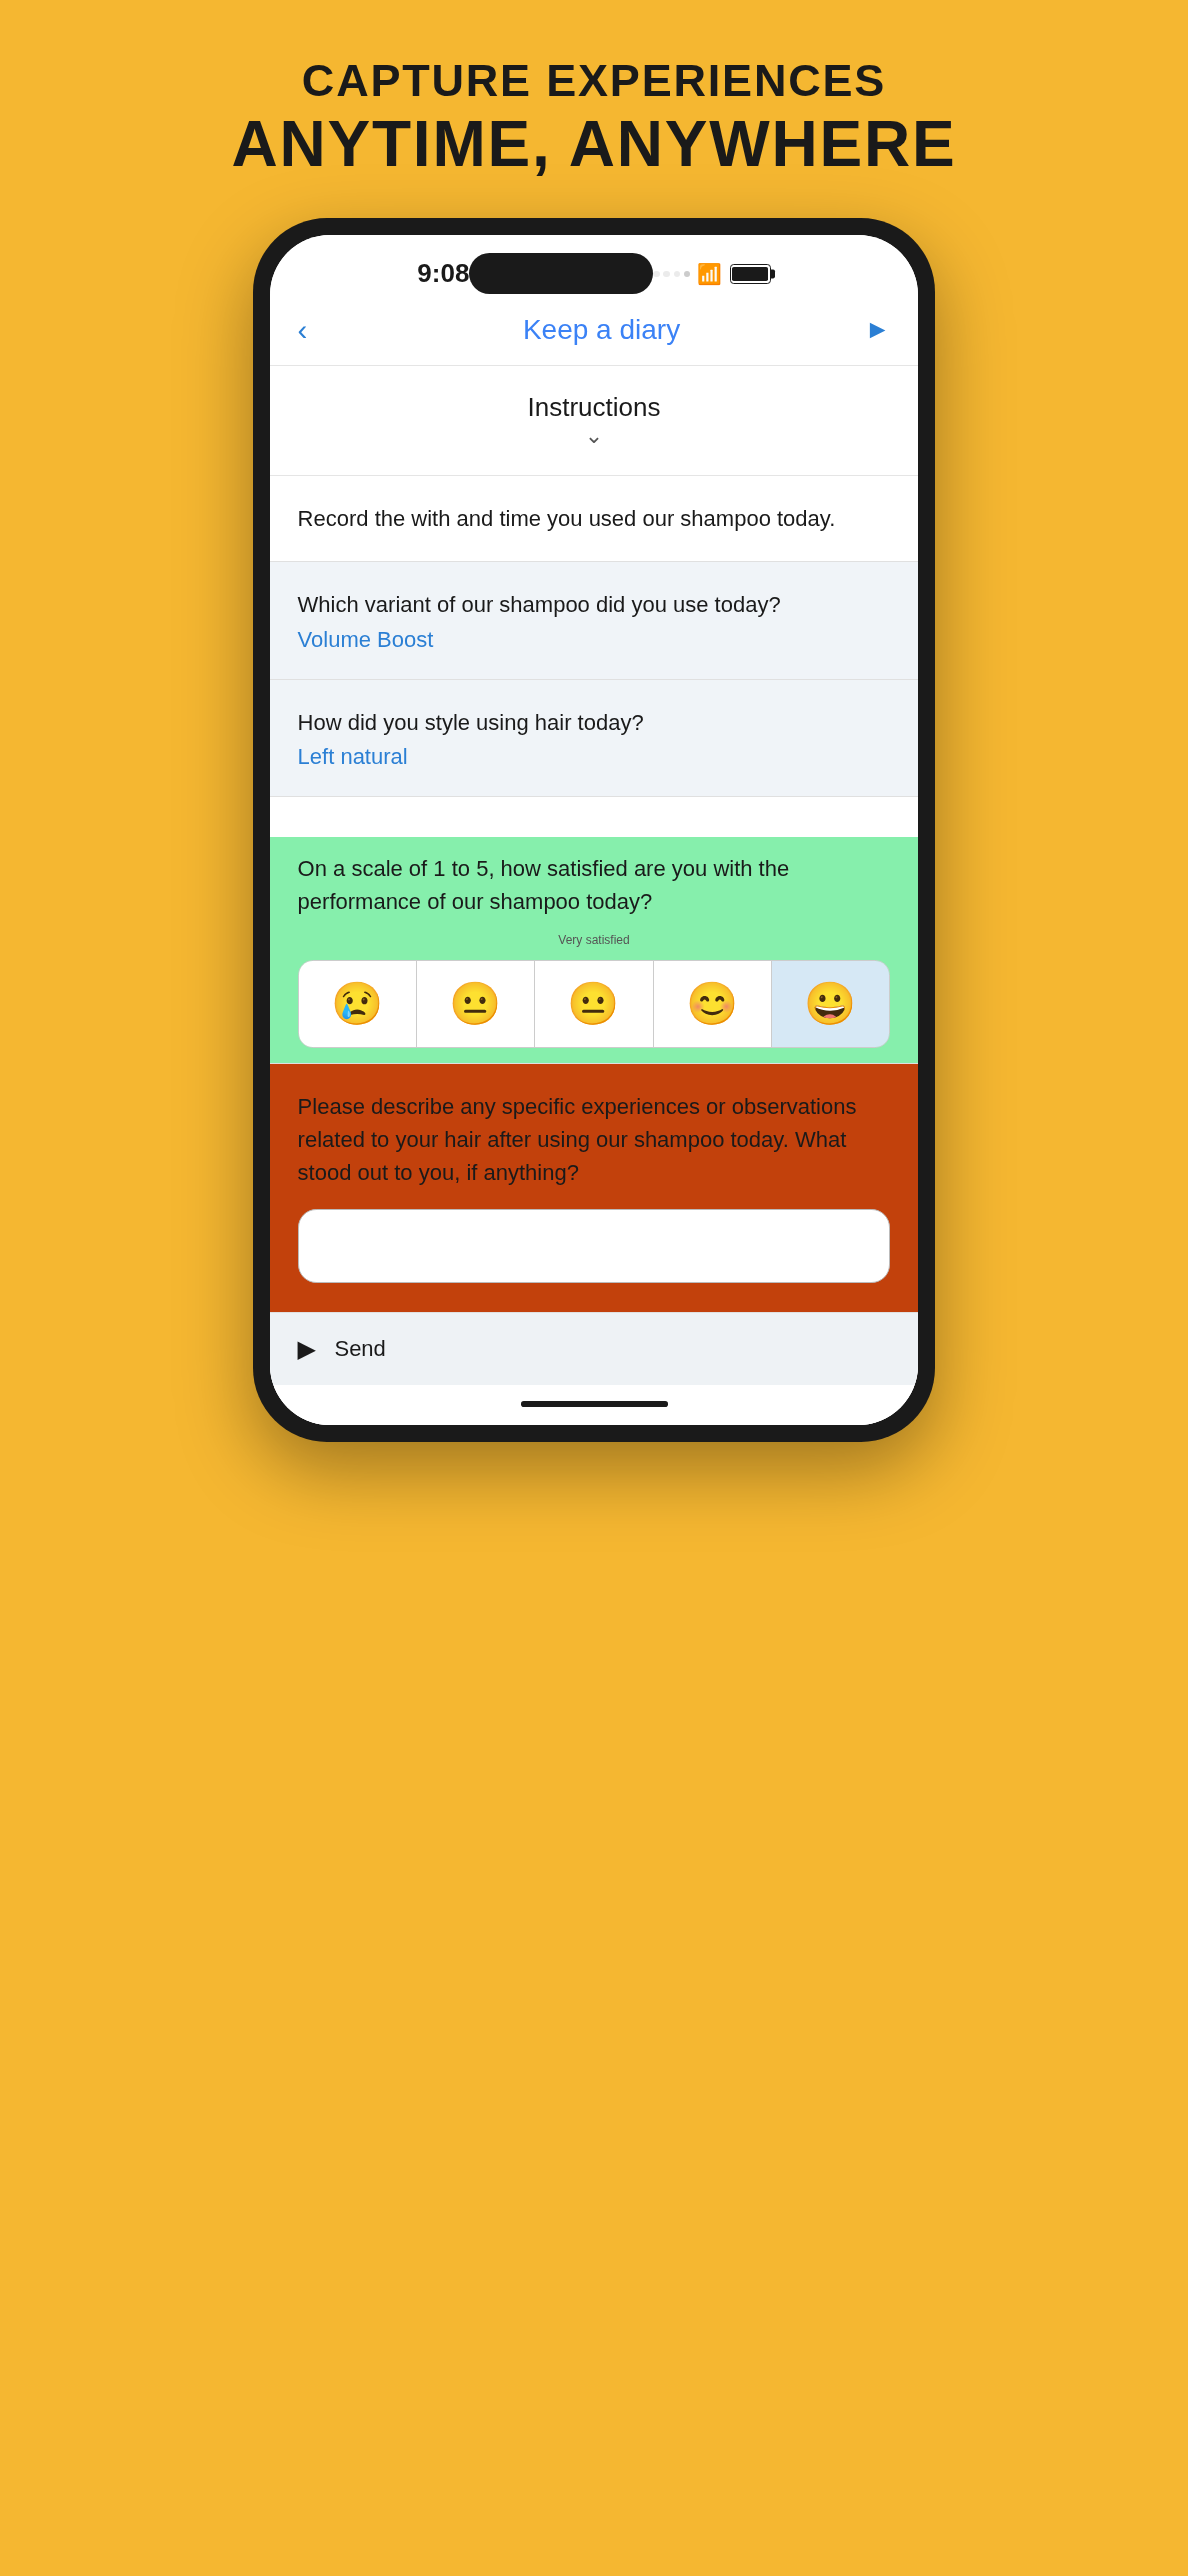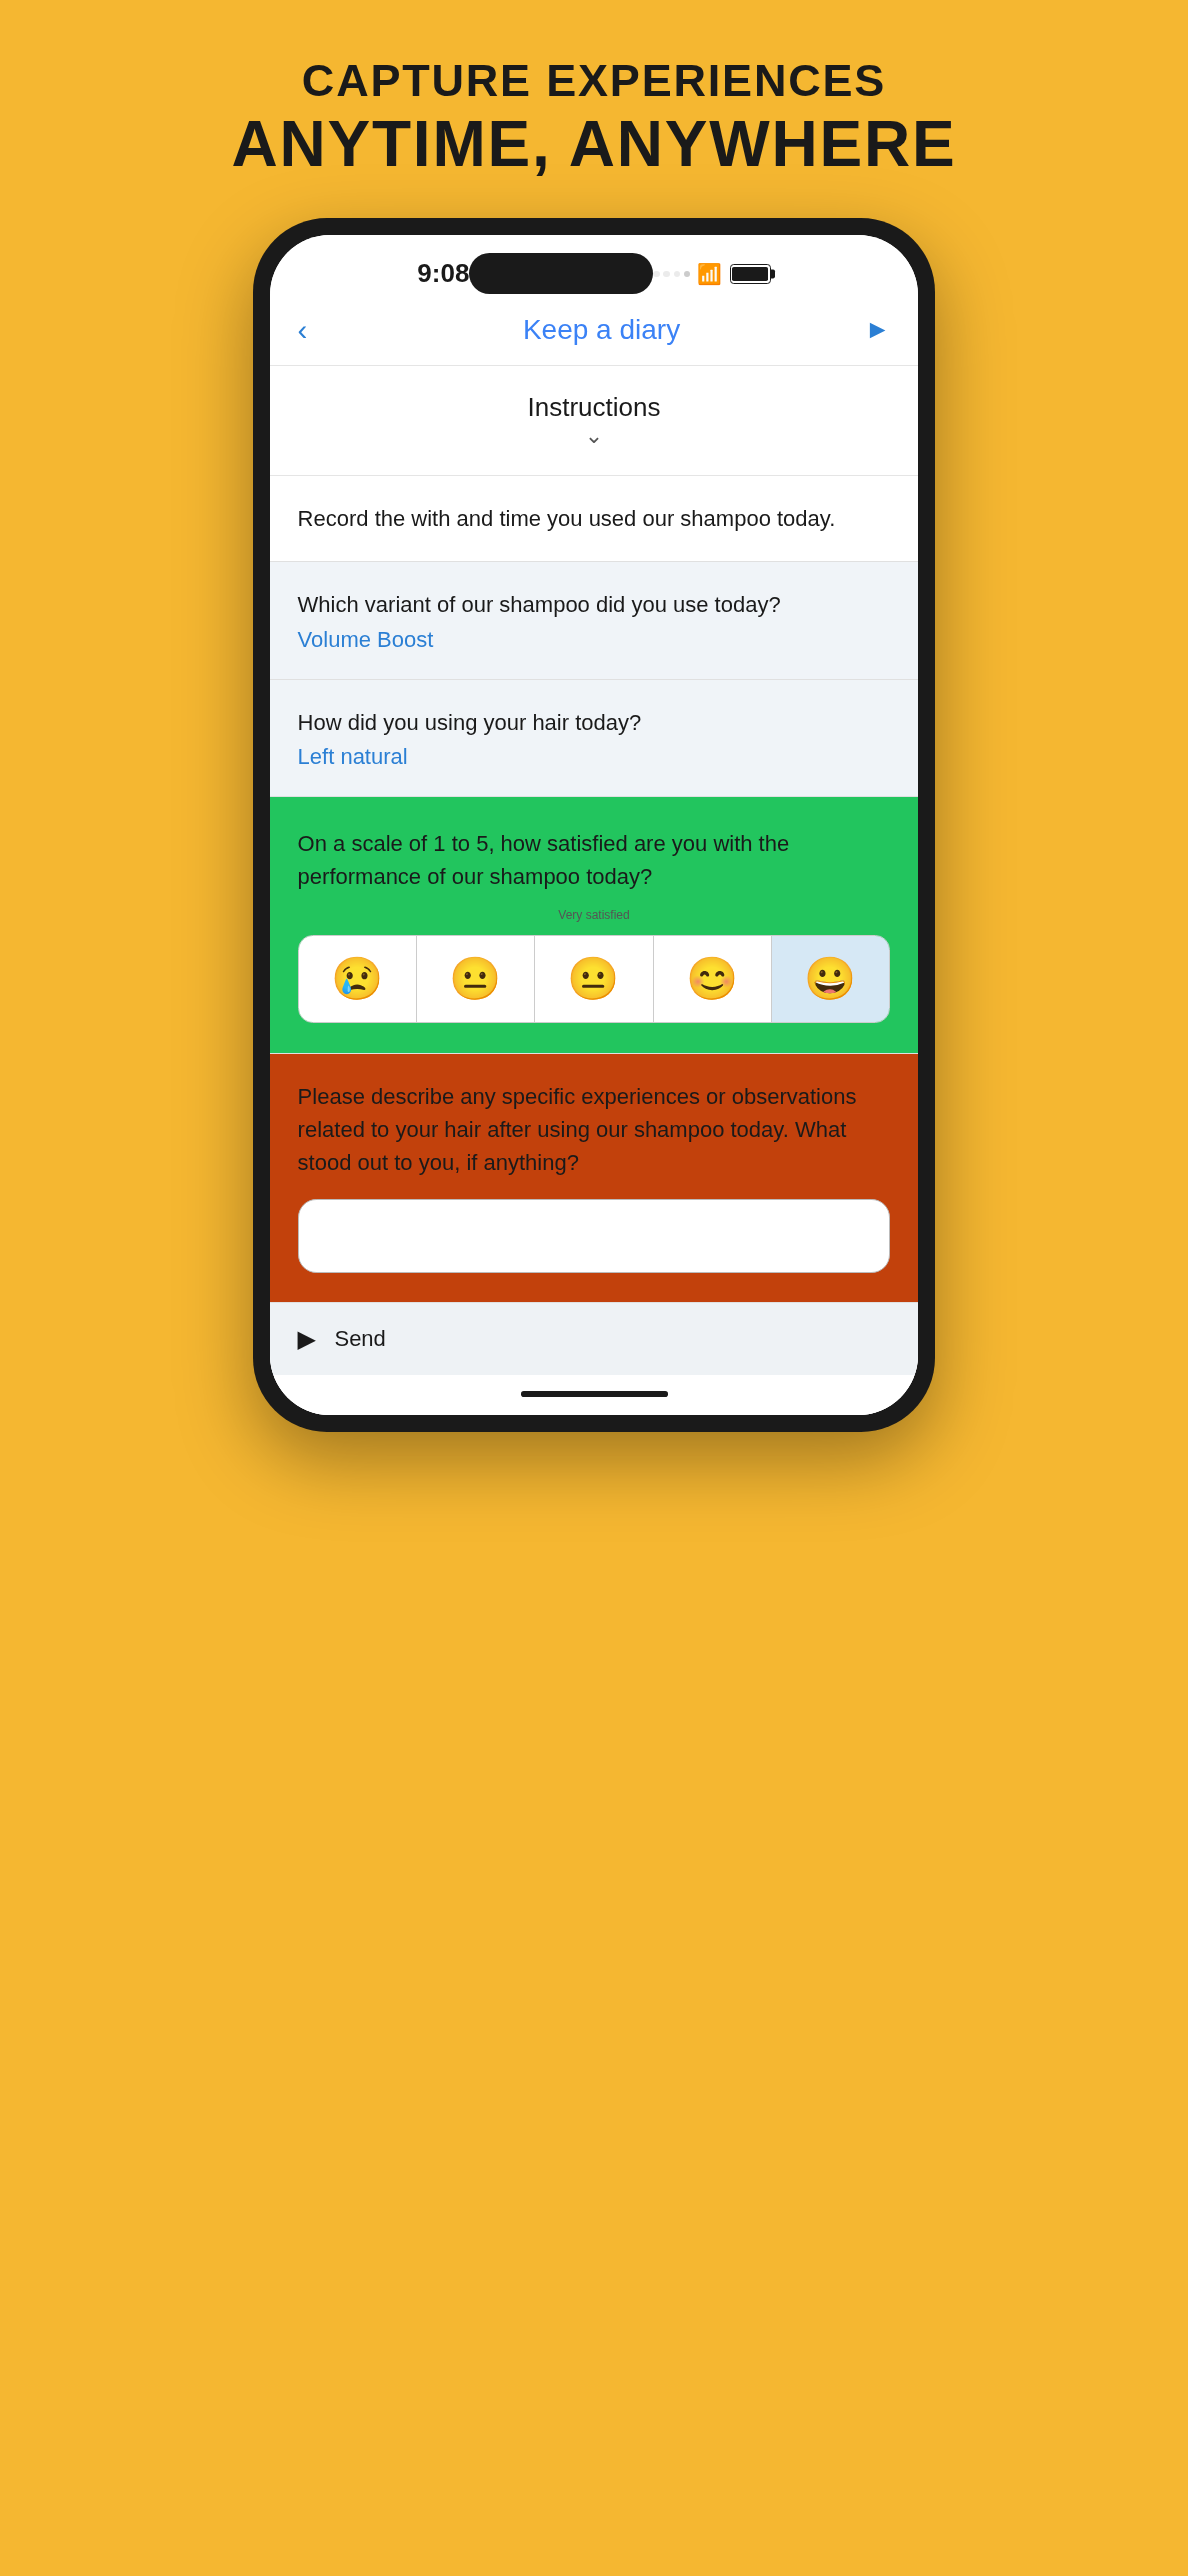--- a/index.html
+++ b/index.html
@@ -142,23 +142,24 @@
     .section-light {
       background: #f0f4f8;
     }
     .section-answer {
       font-size: 22px;
       color: #2B7FD4;
       font-weight: 500;
       margin-top: 5.5px;
     }
     .satisfaction-section {
-      padding: 30px 28px;
+      padding: 15px 28px;
       border-bottom: 0.9px solid #e0e0e0;
-      background: #22c55e;
+      background: #86efac;
+      margin-top: 40px;
     }
     .satisfaction-label {
       font-size: 22px;
       color: #1a1a1a;
       line-height: 1.5;
       margin-bottom: 14.7px;
     }
     .satisfaction-caption {
       text-align: center;
       font-size: 12px;
@@ -286,21 +287,21 @@
       <div class="section">
         <div class="section-text">Record the with and time you used our shampoo today.</div>
       </div>
 
       <div class="section section-light">
         <div class="section-text">Which variant of our shampoo did you use today?</div>
         <div class="section-answer">Volume Boost</div>
       </div>
 
       <div class="section section-light">
-        <div class="section-text">How did you using your hair today?</div>
+        <div class="section-text">How did you style using hair today?</div>
         <div class="section-answer">Left natural</div>
       </div>
 
       <div class="satisfaction-section">
         <div class="satisfaction-label">On a scale of 1 to 5, how satisfied are you with the performance of our shampoo today?</div>
         <div class="satisfaction-caption">Very satisfied</div>
         <div class="emoji-row">
           <div class="emoji-cell">
             <span class="emoji-face" style="filter: hue-rotate(0deg);">😢</span>
           </div>

